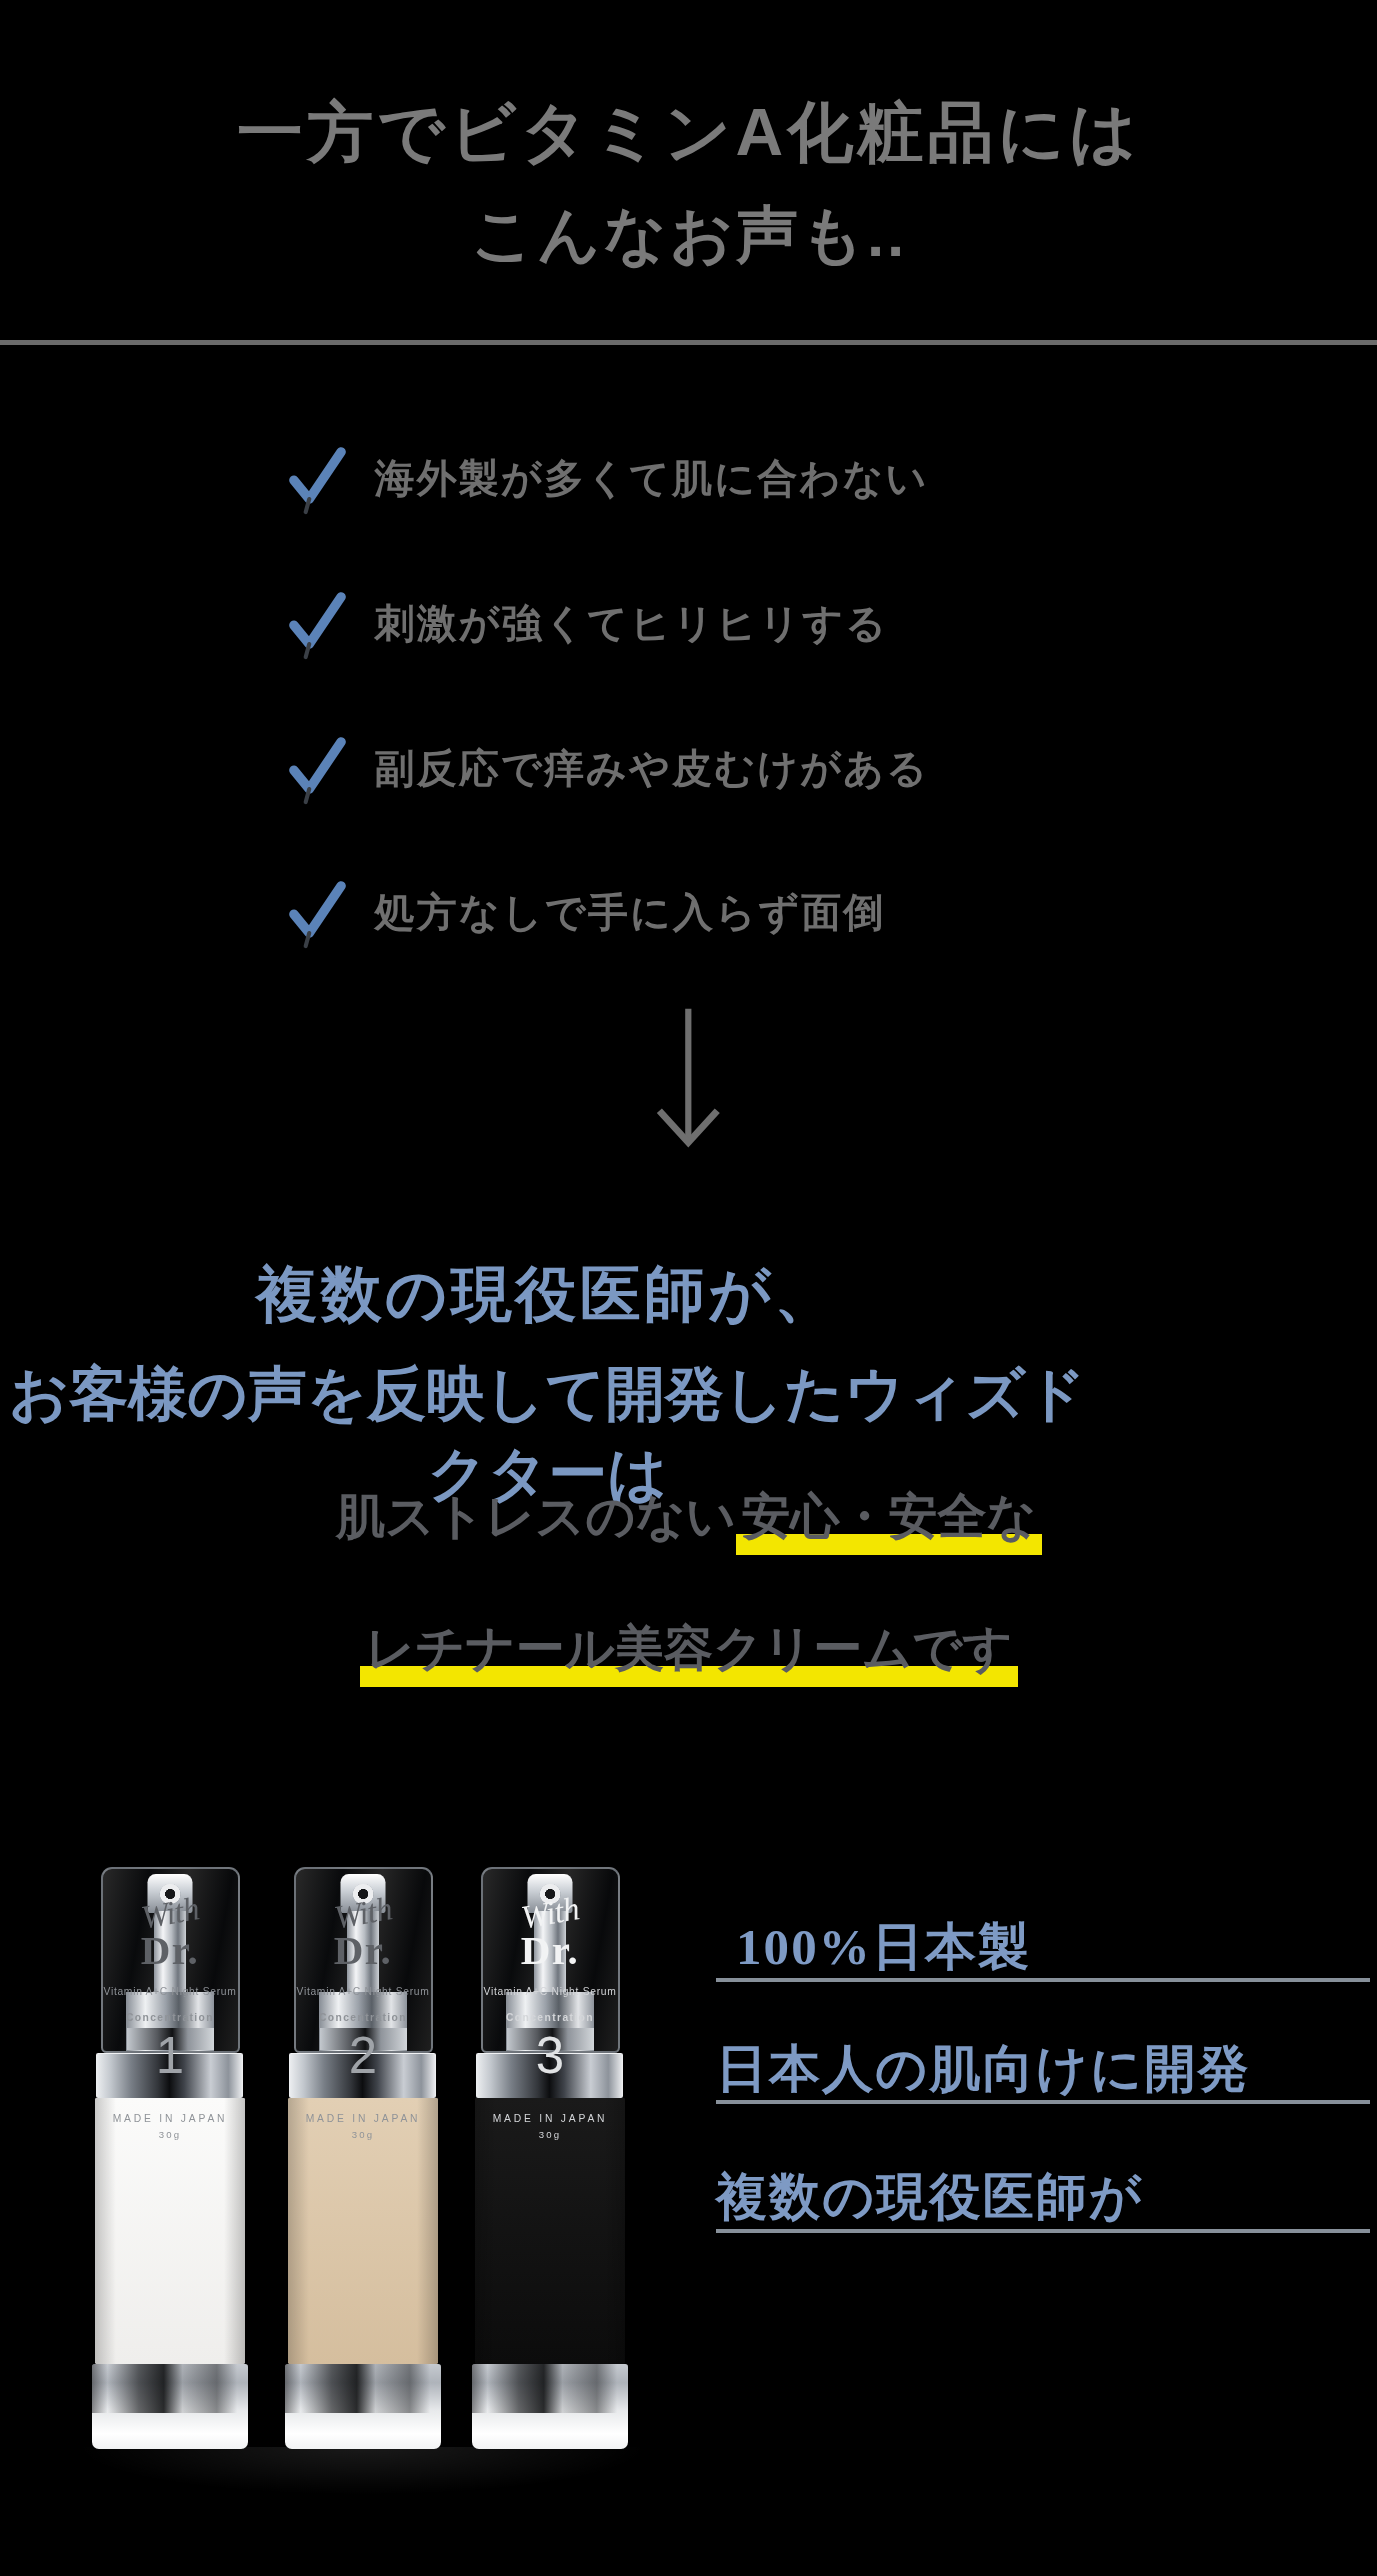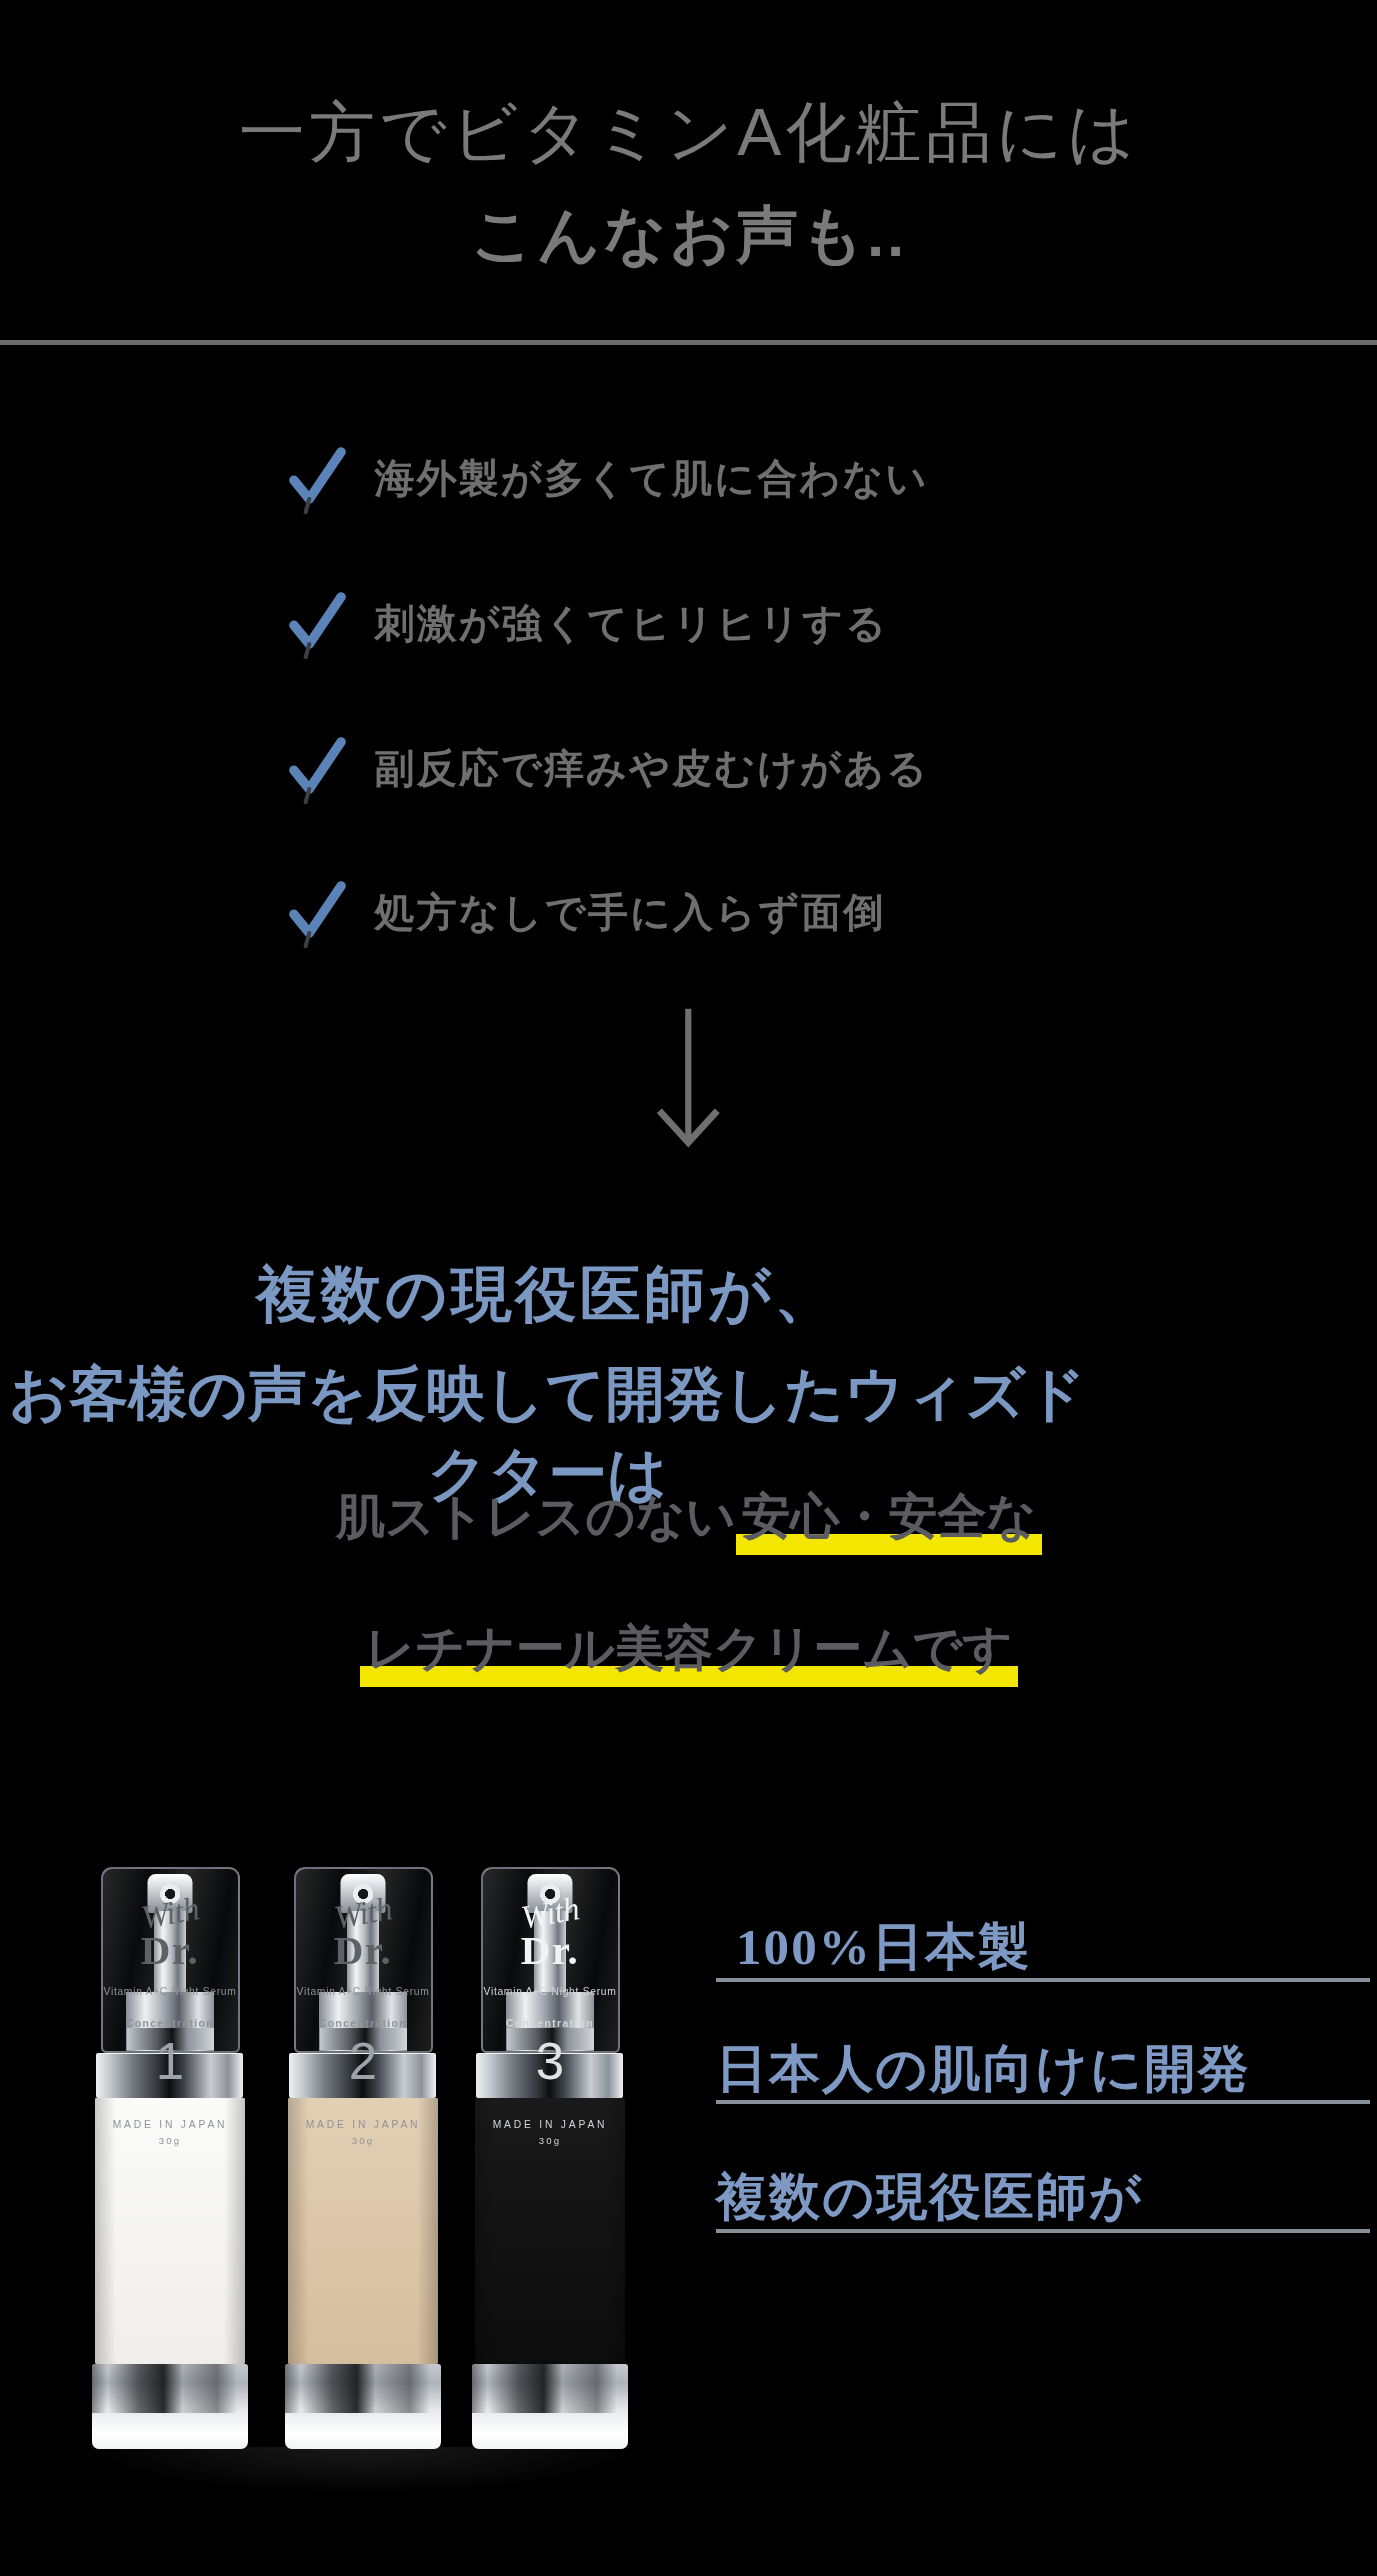--- a/index.html
+++ b/index.html
@@ -3,21 +3,21 @@
 <meta charset="utf-8">
 <style>
   * { margin:0; padding:0; box-sizing:border-box; }
   html,body { width:1378px; height:2576px; background:#000; overflow:hidden; position:relative;
               font-family:"Liberation Sans","DejaVu Sans",sans-serif; }
 
   .abs { position:absolute; }
 
   
   .hero-line1 { top:88px; left:0; width:1378px; text-align:center;
-    font-size:66px; font-weight:400; letter-spacing:4.1px; color:#7a7a7a; }
+    font-size:66px; font-weight:700; letter-spacing:4.1px; color:#7a7a7a; }
   .hero-line2 { top:193px; left:0; width:1378px; text-align:center;
     font-size:62px; font-weight:700; letter-spacing:2.8px; color:#7a7a7a; }
 
   .top-divider { top:340px; left:0; width:1378px; height:4.8px; background:#6b6b6b; }
 
   
   .concern-row { left:288px; width:895px; height:69px; display:flex; align-items:center; }
   .concern-row .chk { width:59px; height:72px; flex:0 0 59px; margin-right:27.6px; }
   .concern-row .txt { font-size:40px; font-weight:700; letter-spacing:2.1px; color:#6f6f6f; }
 
@@ -68,21 +68,21 @@
   .b1 .body-label { background:linear-gradient(180deg,#fbfbfa,#efeeec); }
   .b2 .body-label { background:linear-gradient(180deg,#e2cfb4,#d5be9e); }
   .b3 .body-label { background:linear-gradient(180deg,#1a1a1a,#0c0c0c); }
 
   .label-content { position:absolute; inset:0; text-align:center; z-index:2; }
   .brand-script { display:block; margin-top:27.6px; font-family:"Liberation Serif","DejaVu Serif",serif;
     font-style:italic; font-size:33px; transform:rotate(-10deg); letter-spacing:-0.7px; }
   .brand-name { display:block; margin-top:-5.5px; font-family:"Liberation Serif","DejaVu Serif",serif;
     font-weight:600; font-size:41px; letter-spacing:1.4px; }
   .series-name { display:block; margin-top:12.4px; font-size:10.3px; letter-spacing:0.7px; }
-  .series-sub { display:block; margin-top:21px; font-size:10.3px; font-weight:700; letter-spacing:1.4px; }
+  .series-sub { display:block; margin-top:15px; font-size:10.3px; font-weight:700; letter-spacing:1.4px; }
   .conc-number { display:block; margin-top:2.8px; font-size:51px; font-weight:200; }
   .origin { display:block; margin-top:27.6px; font-size:10.3px; letter-spacing:2.8px; }
   .weight { display:block; margin-top:5.5px; font-size:9.6px; letter-spacing:2.1px; }
   .b1 .brand-script,.b1 .brand-name,.b2 .brand-script,.b2 .brand-name { color:#5e6166; }
   .b1 .series-name,.b1 .series-sub,.b1 .origin,.b1 .weight,
   .b2 .series-name,.b2 .series-sub,.b2 .origin,.b2 .weight { color:#8f9398; }
   .b1 .conc-number,.b2 .conc-number { color:#9fa3a8; }
   .b3 .brand-script,.b3 .brand-name { color:#f2f3f4; }
   .b3 .series-name,.b3 .series-sub,.b3 .origin,.b3 .weight { color:#d4d6d9; }
   .b3 .conc-number { color:#e0e2e4; }

